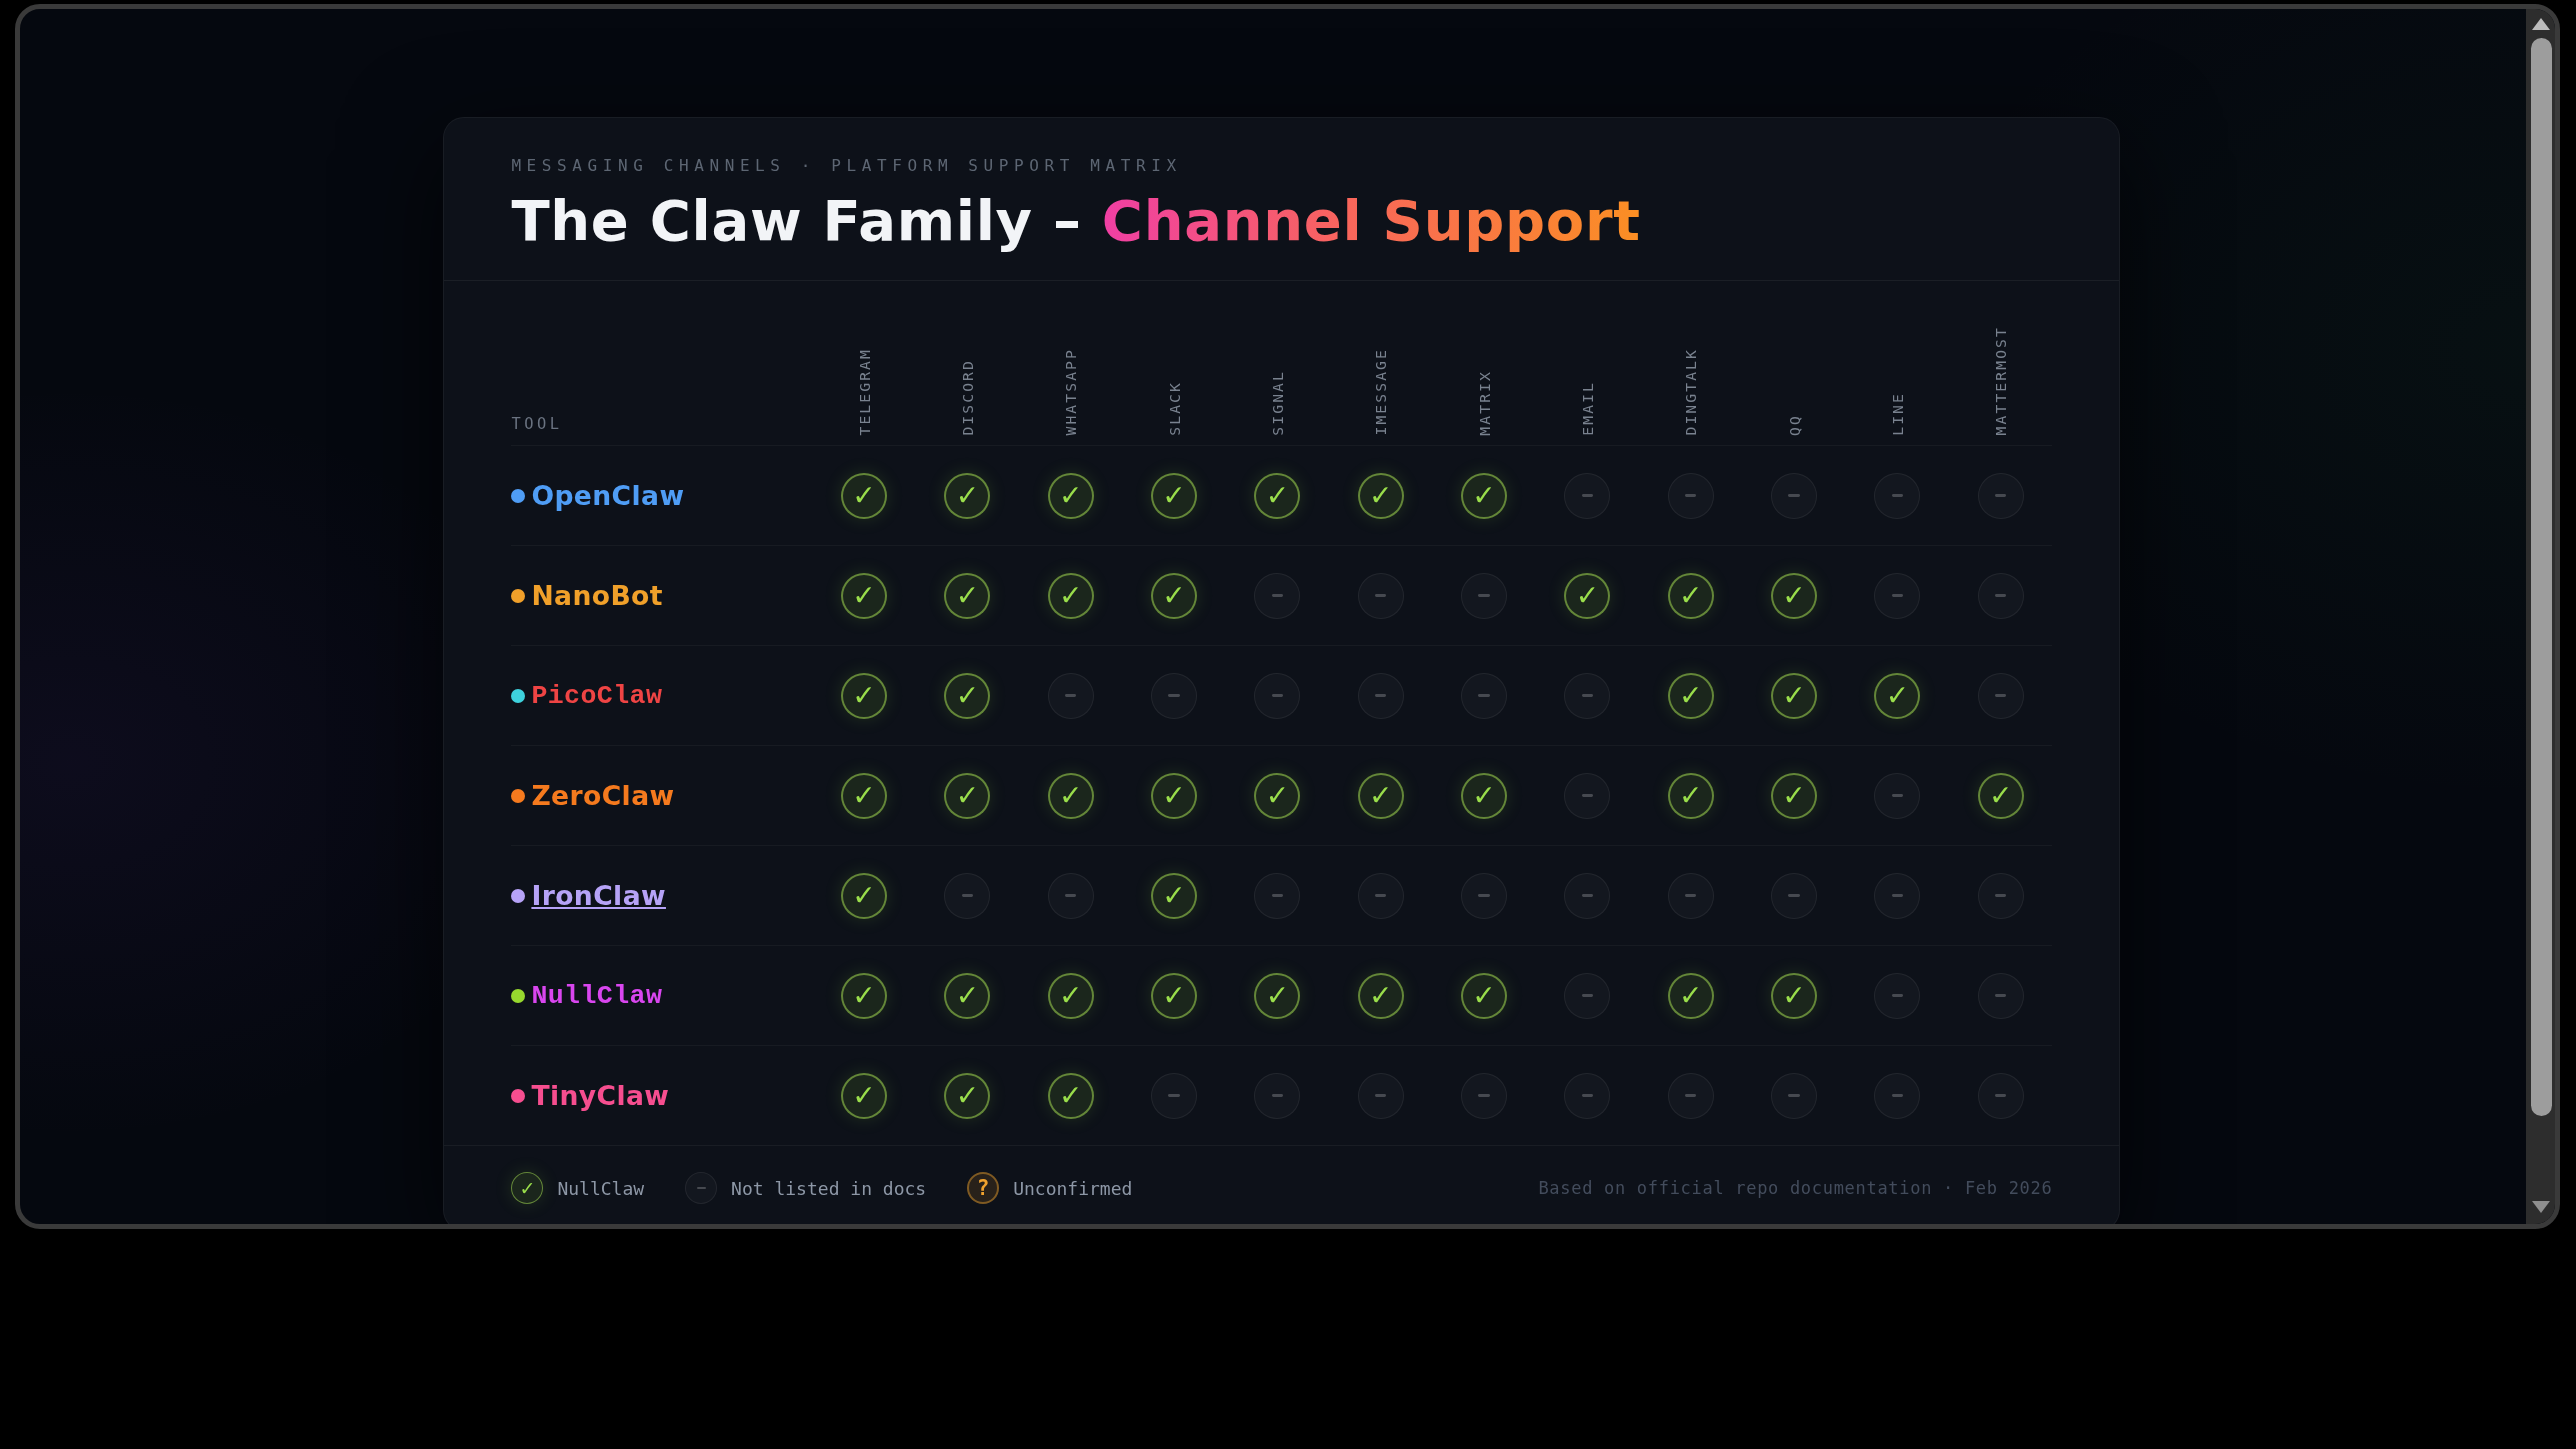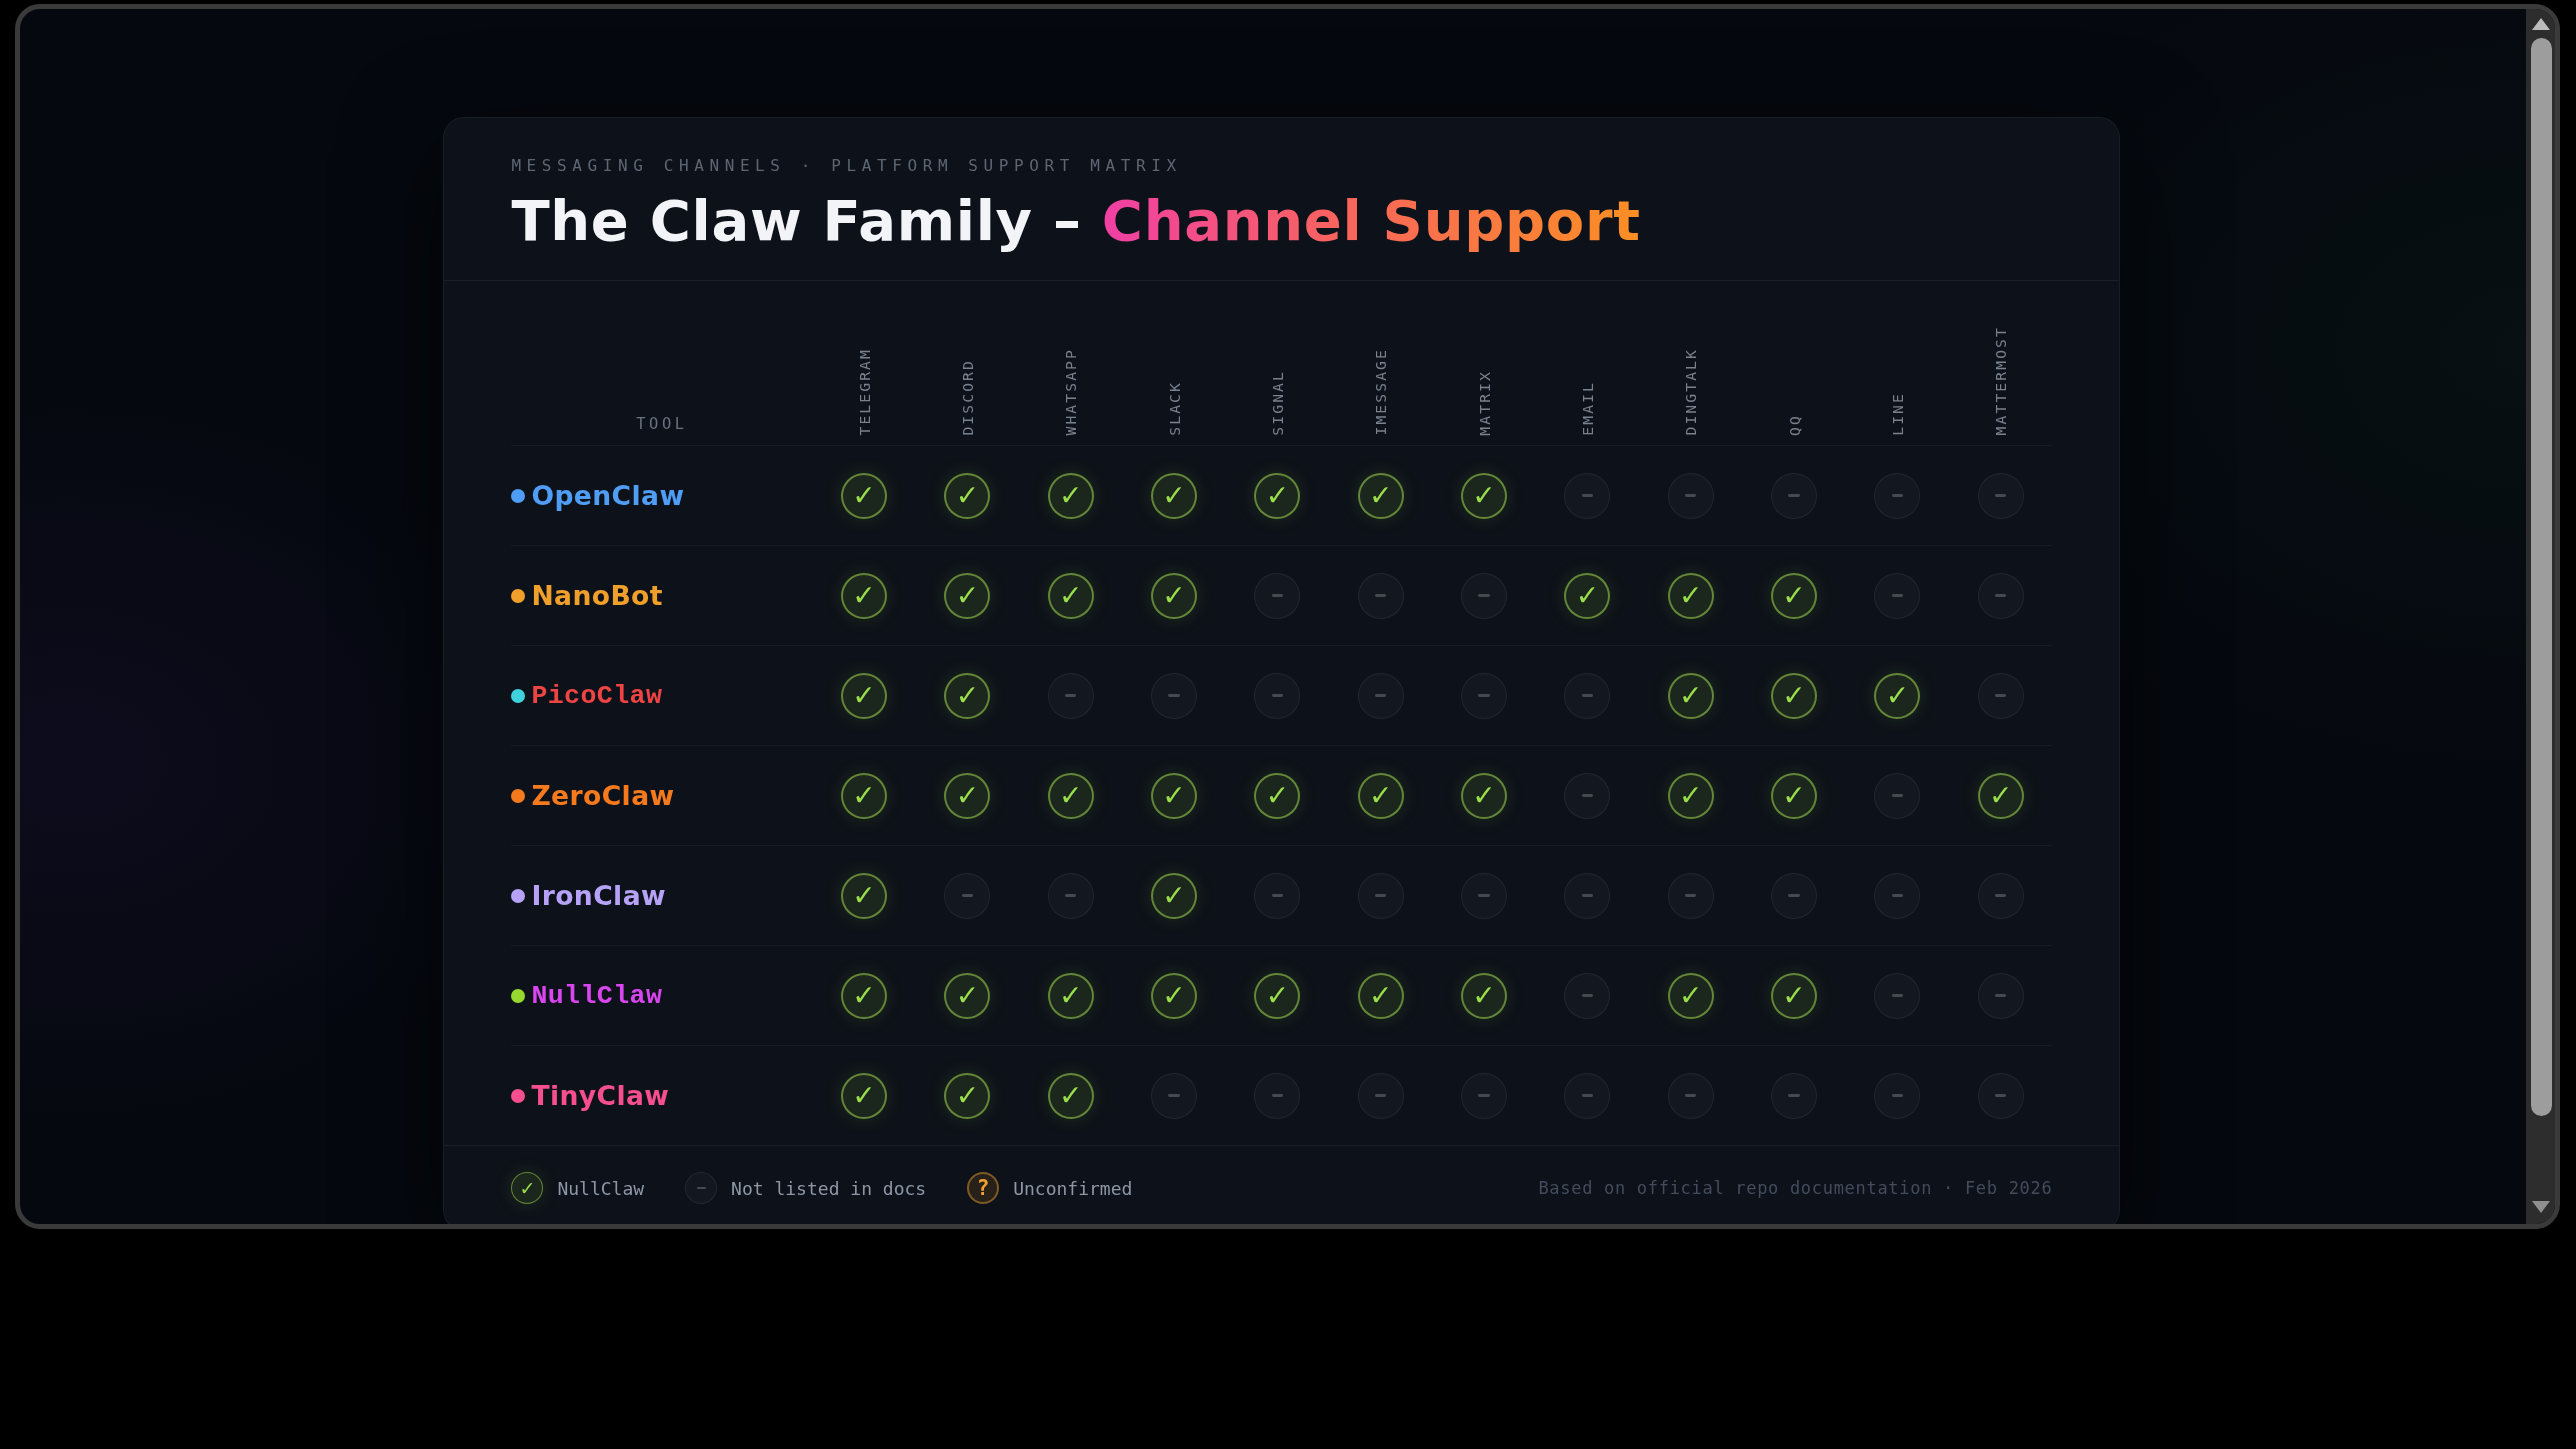--- a/index.html
+++ b/index.html
@@ -33,21 +33,21 @@
   .card-header{padding:38px 67px 0 67px;height:169px;box-sizing:border-box;
     border-bottom:0.7px solid rgba(255,255,255,0.06);}
   .eyebrow{font-family:"DejaVu Sans Mono",monospace;font-size:16px;letter-spacing:5.6px;
     color:#5d6673;white-space:nowrap;}
   .title{margin:18px 0 0 0;font-size:56px;font-weight:bold;letter-spacing:0.7px;color:#f2f4f7;
     white-space:nowrap;line-height:1;}
   .title .grad{background:linear-gradient(90deg,#f03fa4 0%,#f8655c 45%,#fb8f23 100%);
     -webkit-background-clip:text;background-clip:text;color:transparent;}
 
   
-  .table{padding:0 67px;flex:0 0 auto;text-align:center;}
+  .table{padding:0 67px;flex:0 0 auto;}
   .trow{display:grid;grid-template-columns:301px repeat(12,1fr);align-items:center;height:99px;
     border-top:0.7px solid rgba(255,255,255,0.045);}
   .thead{display:grid;grid-template-columns:301px repeat(12,1fr);height:164px;border-top:none;}
   .tool-h{align-self:end;padding-bottom:12.6px;font-family:"DejaVu Sans Mono",monospace;
     font-size:15.4px;letter-spacing:3.5px;color:#6a7381;}
   .chan-cell{align-self:stretch;display:flex;align-items:flex-end;justify-content:center;
     padding-bottom:9.8px;}
   .chan{writing-mode:vertical-rl;transform:rotate(180deg);
     font-family:"DejaVu Sans Mono",monospace;font-size:14.7px;letter-spacing:2.1px;color:#79828f;}
 
@@ -334,21 +334,21 @@
                 <span class="bar"></span>
               </div>
   </div>
             <div class="cell">
     <div class="badge check">✓</div>
   </div>
           </div>
           <div class="trow">
     <div class="tool-label">
       <span class="dot" style="background: rgb(182, 163, 247);"></span>
-      <span class="tool-name" style="color: rgb(182, 163, 247);">IronClaw</span>
+      <span class="tool-name" style="color: rgb(182, 163, 247); text-decoration: underline;">IronClaw</span>
     </div>
   <div class="cell">
     <div class="badge check">✓</div>
   </div>
             <div class="cell">
     <div class="badge dash">
                 <span class="bar"></span>
               </div>
   </div>
             <div class="cell">

